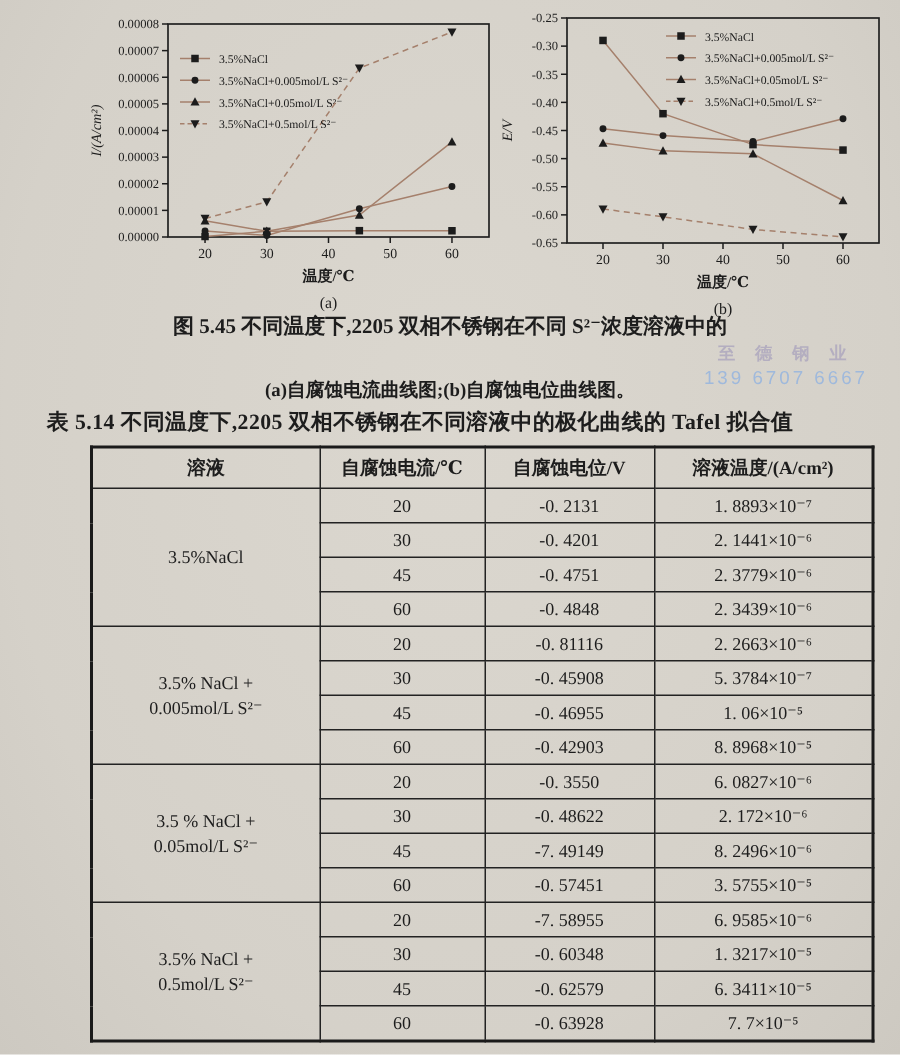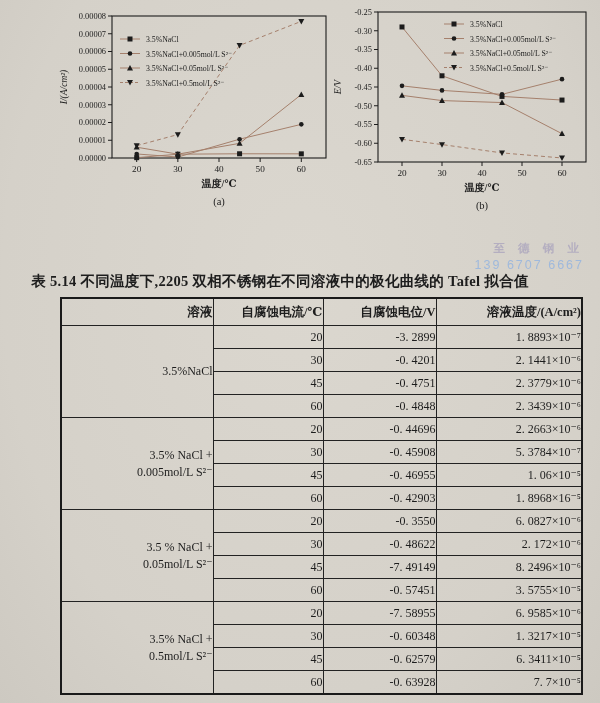--- a/index.html
+++ b/index.html
@@ -15,31 +15,31 @@
   svg.chart{position:absolute;}
   svg.chart text{font-family:"Liberation Serif","DejaVu Serif",serif;}
   .chart-a{left:56px;top:6px;}
   .chart-b{left:330px;top:2px;}
   .cap{position:absolute;left:0;width:600px;text-align:center;}
   .cap1{top:209px;font-size:14px;font-weight:bold;}
   .cap2{top:231px;font-size:14px;font-weight:bold;}
   .cap3{top:252px;font-size:12.5px;font-weight:bold;}
   .table-caption{position:absolute;top:272px;left:0;width:560px;text-align:center;
     font-size:14.5px;font-weight:bold;letter-spacing:0.3px;}
-  .watermark{position:absolute;right:16px;top:228px;width:120px;text-align:right;
-    font-family:"Liberation Sans","DejaVu Sans",sans-serif;margin-top:13px;}
+  .watermark{position:absolute;right:16px;top:228px;width:120px;text-align:center;
+    font-family:"Liberation Sans","DejaVu Sans",sans-serif;}
   .wm-company{font-size:11.5px;letter-spacing:5px;font-weight:bold;}
   .wm-phone{font-size:12.5px;letter-spacing:2px;margin-top:2px;}
   table.tafel{
     position:absolute;top:297px;left:60px;width:521px;
     border-collapse:collapse;table-layout:fixed;
     border:2px solid #1a1a1a;
   }
   table.tafel th,table.tafel td{
-    border:1px solid #222;text-align:right;vertical-align:middle;padding:0;
+    border:1px solid #222;text-align:center;vertical-align:middle;padding:0;
     overflow:hidden;white-space:nowrap;
   }
   table.tafel th{height:26px;font-size:12.5px;font-weight:bold;}
   table.tafel td{height:22px;font-size:12px;}
   td.sol{font-size:12px;line-height:17px;}
 </style>
 </head>
 <body>
 
 <div class="page">
@@ -171,20 +171,22 @@
       <polyline points="72,137.33125 112,142.555 172,150.92125 232,155.98" fill="none" stroke="#a5806c" stroke-width="1" stroke-dasharray="4 3"></polyline>
       <path fill="#1c1c1c" d="M 72 140.43125 L 75 134.93125 L 69 134.93125 Z"></path>
       <path fill="#1c1c1c" d="M 112 145.655 L 115 140.155 L 109 140.155 Z"></path>
       <path fill="#1c1c1c" d="M 172 154.02124999999998 L 175 148.52124999999998 L 169 148.52124999999998 Z"></path>
       <path fill="#1c1c1c" d="M 232 159.07999999999998 L 235 153.57999999999998 L 229 153.57999999999998 Z"></path>
       <line x1="114" y1="65.5" x2="134" y2="65.5" stroke="#a5806c" stroke-width="1" stroke-dasharray="3 2"></line>
       <path fill="#1c1c1c" d="M 124 68.6 L 127 63.1 L 121 63.1 Z"></path>
       <text x="140" y="68.5" font-size="7.8" fill="#1c1c1c">3.5%NaCl+0.5mol/L S²⁻</text>
     </svg>
 
+  <div class="cap cap1">图 5.45  不同温度下,2205 双相不锈钢在不同 S²⁻浓度溶液中的</div>
+  <div class="cap cap3">(a)自腐蚀电流曲线图;(b)自腐蚀电位曲线图。</div>
 
   <div class="watermark">
     <div class="wm-company" style="color: rgb(180, 174, 192);">至 德 钢 业</div>
     <div class="wm-phone" style="color: rgb(159, 185, 220);">139 6707 6667</div>
   </div>
 
   <div class="table-caption">表 5.14  不同温度下,2205 双相不锈钢在不同溶液中的极化曲线的 Tafel 拟合值</div>
 
   <table class="tafel">
     <colgroup>
@@ -201,21 +203,21 @@
         <th>溶液温度/(A/cm²)</th>
       </tr>
     </thead>
     <tbody>
       <tr>
         <td class="sol" rowspan="4">
           <div>3.5%NaCl</div>
           <div></div>
         </td>
         <td>20</td>
-        <td>-3. 2899</td>
+        <td>-0. 2131</td>
         <td>1. 8893×10⁻⁷</td>
       </tr>
       <tr>
         <td>30</td>
         <td>-0. 4201</td>
         <td>2. 1441×10⁻⁶</td>
       </tr>
       <tr>
         <td>45</td>
         <td>-0. 4751</td>
@@ -226,37 +228,37 @@
         <td>-0. 4848</td>
         <td>2. 3439×10⁻⁶</td>
       </tr>
 
       <tr>
         <td class="sol" rowspan="4">
           <div>3.5% NaCl +</div>
           <div>0.005mol/L S²⁻</div>
         </td>
         <td>20</td>
-        <td>-0. 44696</td>
+        <td>-0. 81116</td>
         <td>2. 2663×10⁻⁶</td>
       </tr>
       <tr>
         <td>30</td>
         <td>-0. 45908</td>
         <td>5. 3784×10⁻⁷</td>
       </tr>
       <tr>
         <td>45</td>
         <td>-0. 46955</td>
         <td>1. 06×10⁻⁵</td>
       </tr>
       <tr>
         <td>60</td>
         <td>-0. 42903</td>
-        <td>1. 8968×16⁻⁵</td>
+        <td>8. 8968×10⁻⁵</td>
       </tr>
 
       <tr>
         <td class="sol" rowspan="4">
           <div>3.5 % NaCl +</div>
           <div>0.05mol/L S²⁻</div>
         </td>
         <td>20</td>
         <td>-0. 3550</td>
         <td>6. 0827×10⁻⁶</td>

